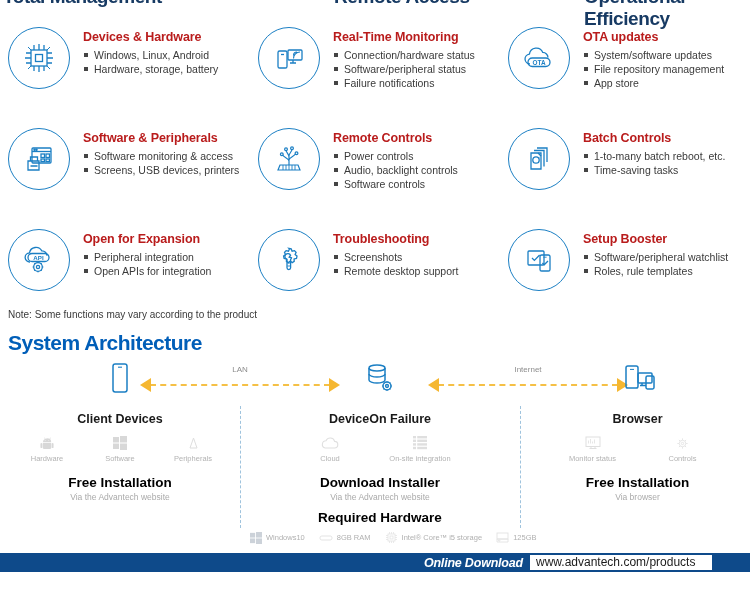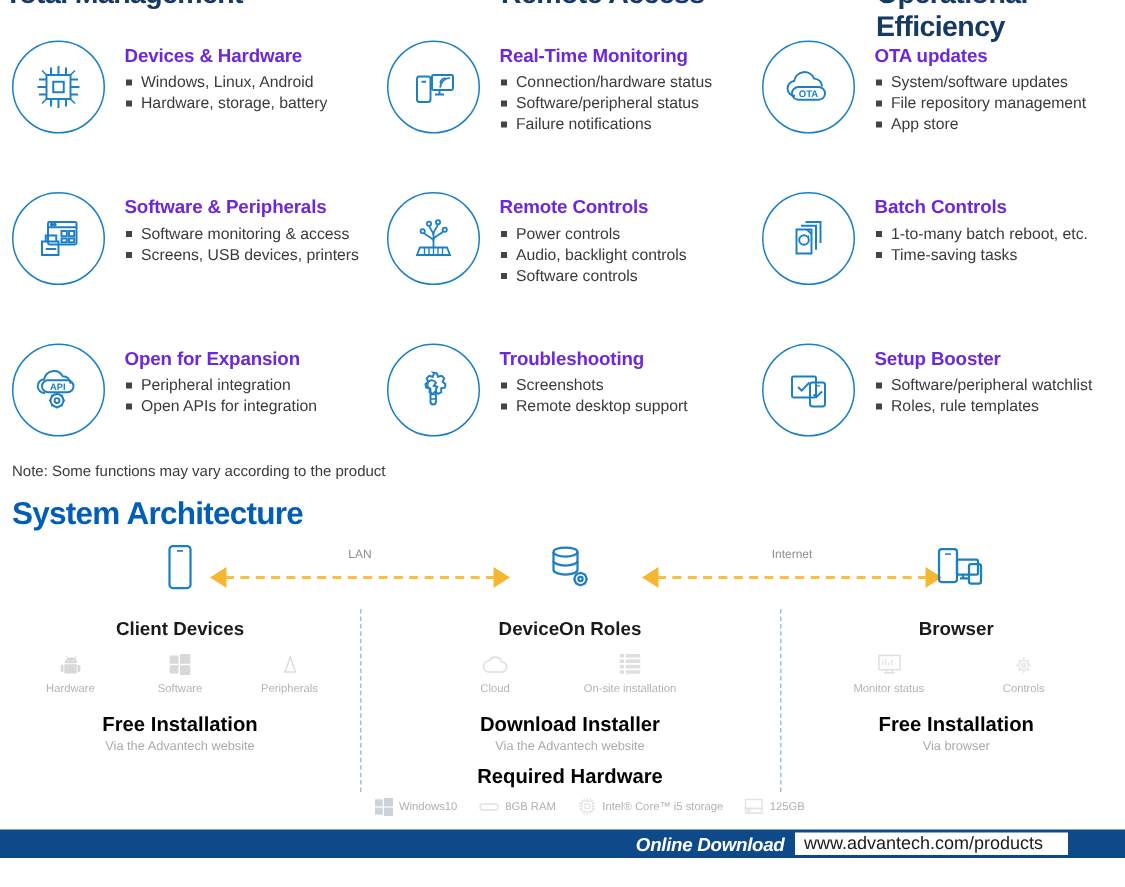--- a/index.html
+++ b/index.html
@@ -36,21 +36,21 @@
   .circle {
     width: 62px; height: 62px; flex: 0 0 62px;
     border: 1.6px solid #1b7fc4;
     border-radius: 50%;
     display: flex; align-items: center; justify-content: center;
     margin-left: 8px; margin-top: 3px;
   }
   .circle svg { display: block; }
   .ftext { padding-left: 13px; padding-top: 6px; }
   .ftitle {
-    font-size: 12.5px; font-weight: bold; color: #6d28d9;
+    font-size: 12.5px; font-weight: bold; color: #b91c1c;
     letter-spacing: -0.1px; margin-bottom: 4px;
   }
   .fitem {
     font-size: 10.5px; color: #3a3a3a;
     line-height: 14px; position: relative; padding-left: 11px;
     white-space: nowrap;
   }
   .fitem::before {
     content: ""; position: absolute; left: 1px; top: 5px;
     width: 3.5px; height: 3.5px; background: #444;
@@ -388,21 +388,21 @@
       <div class="node-icon">
         <svg width="34" height="34" viewBox="0 0 34 34" fill="none" stroke="#1b7fc4" stroke-width="1.5">
           <ellipse cx="14" cy="6" rx="8" ry="3"></ellipse>
           <path d="M6 6v12c0 1.65 3.58 3 8 3s8-1.35 8-3V6"></path>
           <path d="M6 12c0 1.65 3.58 3 8 3s8-1.35 8-3"></path>
           <circle cx="24" cy="24" r="4"></circle>
           <circle cx="24" cy="24" r="1.4"></circle>
           <path d="M24 19.2v1.2M24 27.6v1.2M19.2 24h1.2M27.6 24h1.2M20.6 20.6l.9.9M26.5 26.5l.9.9M27.4 20.6l-.9.9M21.5 26.5l-.9.9" stroke-width="1"></path>
         </svg>
       </div>
-      <div class="node-label">DeviceOn Roles</div>
+      <div class="node-label">DeviceOn Failure</div>
 
       <div class="sublist">
         <div class="sub" style="width:80px;">
           <div class="sub-ic">
             <svg width="20" height="13" viewBox="0 0 20 13" fill="none" stroke="#c6c6c6" stroke-width="1.1">
               <path d="M5.2 11h9.2a3.3 3.3 0 00.2-6.6A4.6 4.6 0 006 3.7 3.7 3.7 0 005.2 11z"></path>
             </svg>
           </div>
           <div class="sub-tx">Cloud</div>
         </div>
@@ -412,21 +412,21 @@
               <rect x="0" y="0" width="3" height="2.4"></rect>
                 <rect x="4.2" y="0" width="9.8" height="2.4"></rect>
               <rect x="0" y="3.6" width="3" height="2.4"></rect>
                 <rect x="4.2" y="3.6" width="9.8" height="2.4"></rect>
               <rect x="0" y="7.2" width="3" height="2.4"></rect>
                 <rect x="4.2" y="7.2" width="9.8" height="2.4"></rect>
               <rect x="0" y="10.8" width="3" height="2.4"></rect>
                 <rect x="4.2" y="10.8" width="9.8" height="2.4"></rect>
             </svg>
           </div>
-          <div class="sub-tx">On-site installation</div>
+          <div class="sub-tx">On-site integration</div>
         </div>
       </div>
 
       <div class="big-line" style="margin-top:12px;">Download Installer</div>
       <div class="small-line">Via the Advantech website</div>
       <div class="big-line" style="margin-top:8px;">Required Hardware</div>
 
       <div class="reqrow">
         <div class="req">
           <div class="req-ic">

